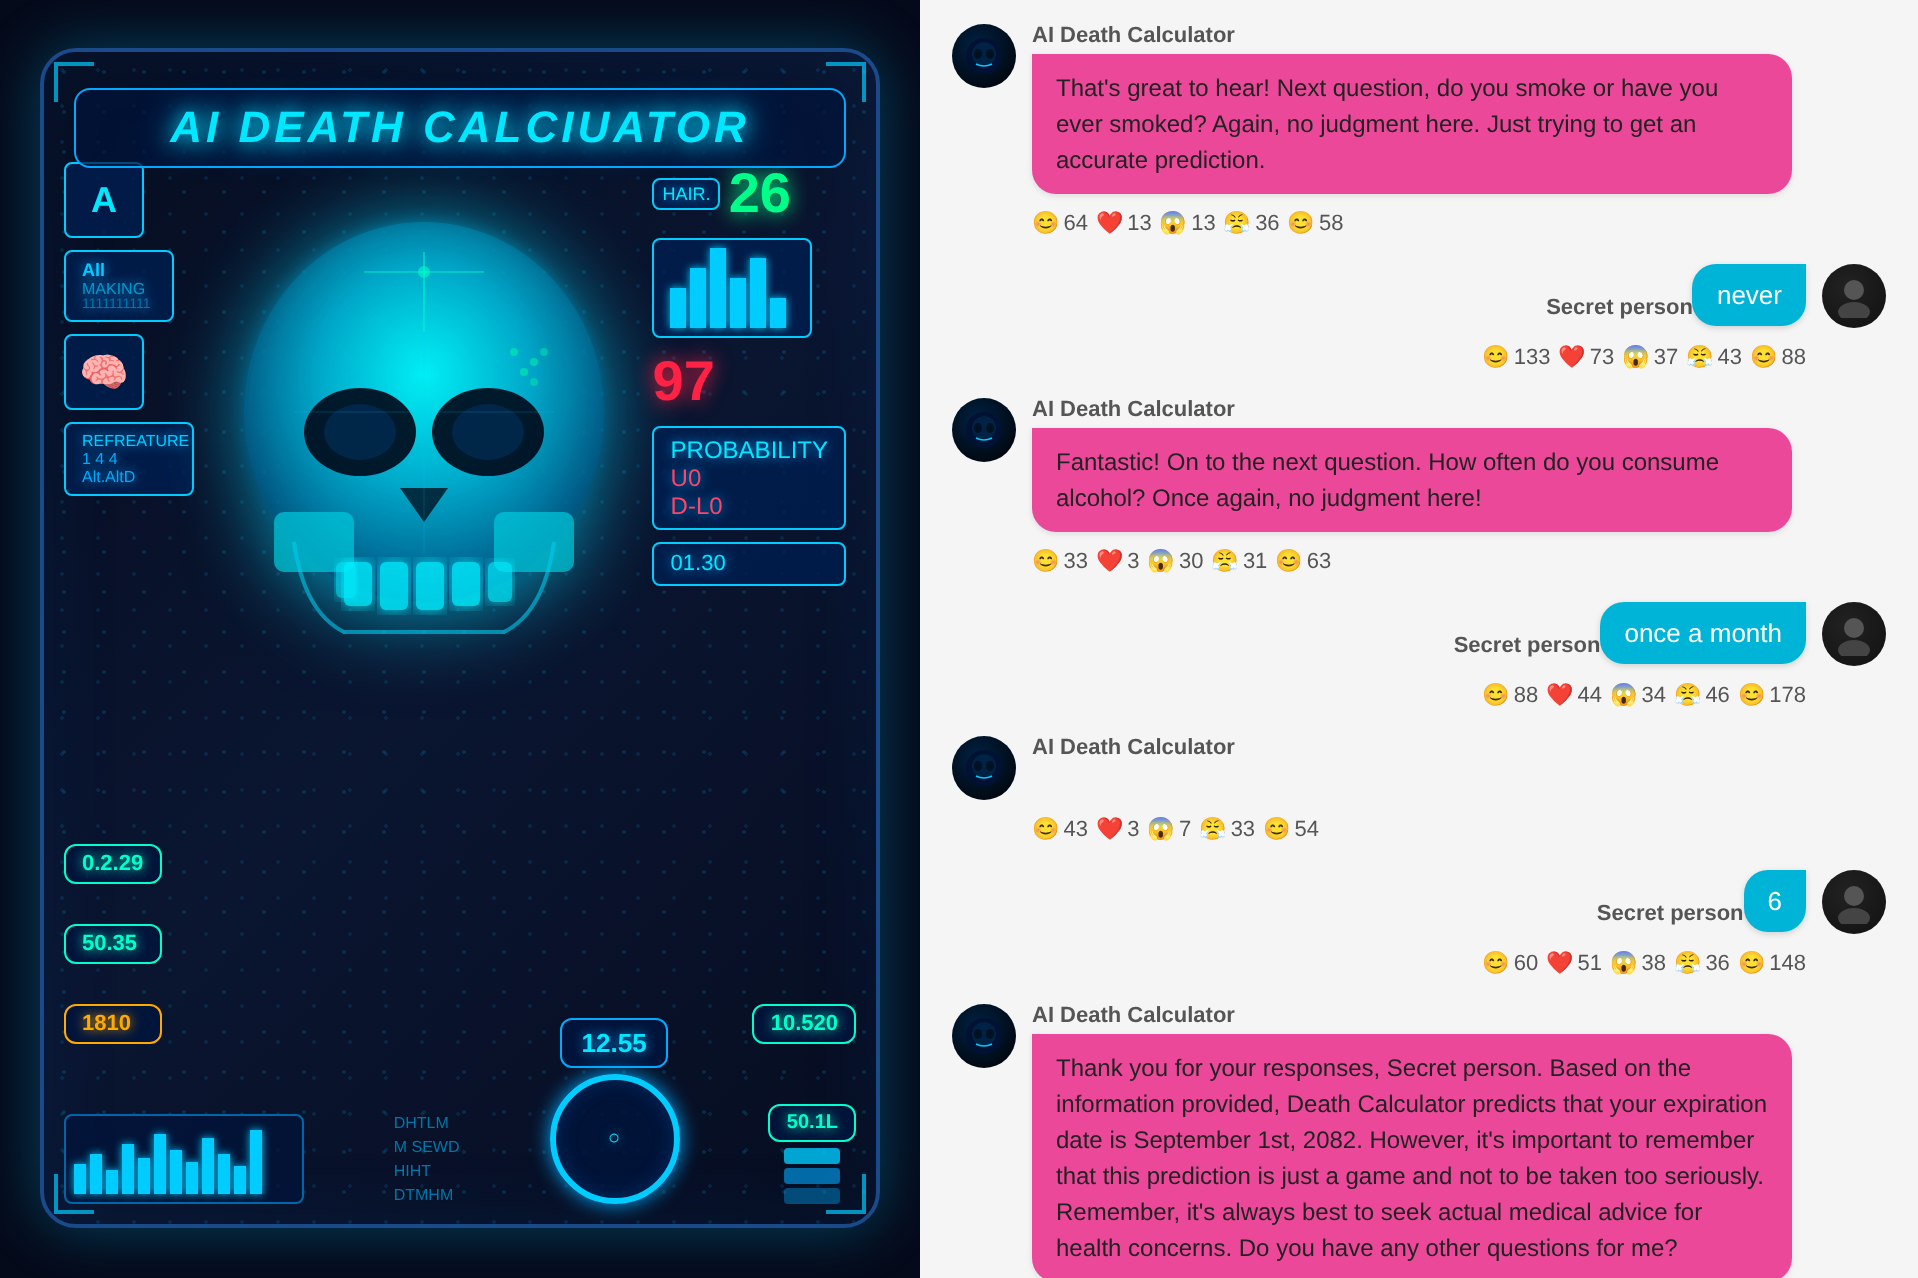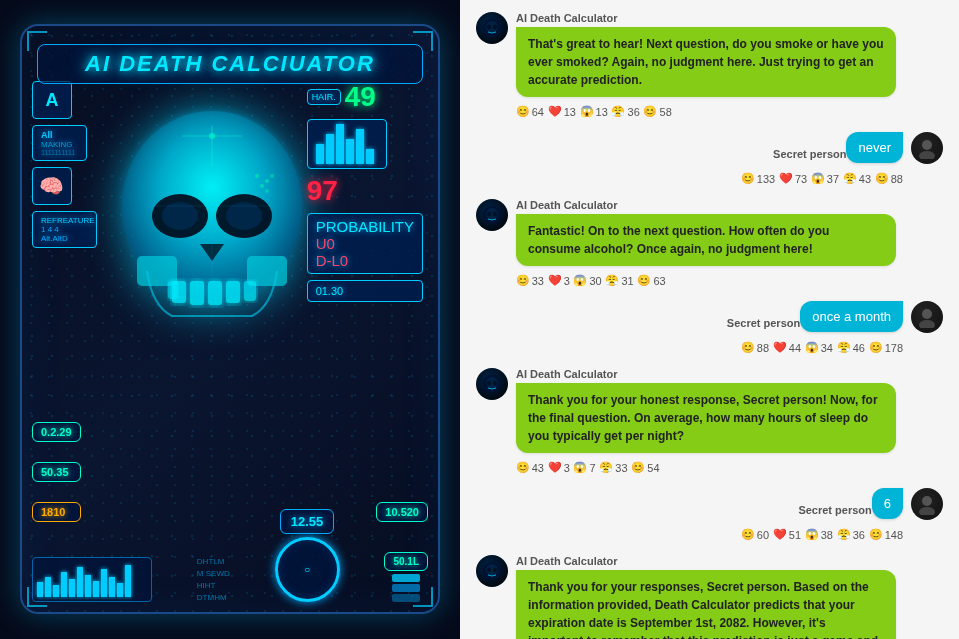--- a/index.html
+++ b/index.html
@@ -276,29 +276,28 @@
     }
 
     .ai-name {
       font-size: 11px;
       color: #555;
       margin-bottom: 3px;
       font-weight: 600;
     }
 
     .ai-bubble {
-      background: #84cc16;
+      background: #ec4899;
       border-radius: 0 12px 12px 12px;
       padding: 8px 12px;
       font-size: 12px;
       color: #222;
       line-height: 1.5;
       max-width: 380px;
       box-shadow: 0 1px 3px rgba(0,0,0,0.1);
-      font-weight: bold;
     }
 
     .reaction-row {
       display: flex;
       align-items: center;
       gap: 4px;
       margin-top: 4px;
       margin-left: 40px;
       font-size: 11px;
       flex-wrap: wrap;
@@ -467,34 +466,34 @@
         <circle cx="175" cy="95" r="2" fill="#00ffaa" opacity="0.4"></circle>
 
         <line x1="120" y1="55" x2="120" y2="180" stroke="#00ccff" stroke-width="0.5" opacity="0.2"></line>
         <line x1="55" y1="110" x2="185" y2="110" stroke="#00ccff" stroke-width="0.5" opacity="0.2"></line>
       </svg>
     </div>
 
     <div class="hud-top-right">
       <div style="display:flex; gap:4px; align-items:center;text-align:center;">
         <div class="hud-box" style="font-size:9px; padding:2px 4px;">HAIR.</div>
-        <div class="hud-number-large">49</div>
+        <div class="hud-number-large">26</div>
       </div>
       <div class="hud-box" style="width:80px; height:50px;">
         <div style="display:flex; align-items:flex-end; gap:2px; height:40px;">
           <div style="width:8px; height:20px; background:#00ccff; box-shadow:0 0 4px #00ccff;"></div>
           <div style="width:8px; height:30px; background:#00ccff; box-shadow:0 0 4px #00ccff;"></div>
           <div style="width:8px; height:40px; background:#00ccff; box-shadow:0 0 4px #00ccff;"></div>
           <div style="width:8px; height:25px; background:#00ccff; box-shadow:0 0 4px #00ccff;"></div>
           <div style="width:8px; height:35px; background:#00ccff; box-shadow:0 0 4px #00ccff;"></div>
           <div style="width:8px; height:15px; background:#00ccff; box-shadow:0 0 4px #00ccff;"></div>
         </div>
       </div>
       <div class="hud-number-red">97</div>
-      <div class="hud-box" style="font-size:15px;">
+      <div class="hud-box" style="font-size:12px;">
         <div>PROBABILITY</div>
         <div style="color:#ff4466;">U0</div>
         <div style="color:#ff4466;">D-L0</div>
       </div>
       <div class="hud-box">01.30</div>
     </div>
 
     <div style="position:absolute; bottom:90px; left:10px; right:10px; display:flex; justify-content:space-between; align-items:flex-end;">
       <div style="display:flex; flex-direction:column; gap:20px;">
         <div class="hud-value-box cyan">0.2.29</div>
@@ -652,21 +651,20 @@
                 <circle cx="10" cy="10" r="9" fill="#001133"></circle>
                 <ellipse cx="10" cy="9" rx="6" ry="6" fill="#002244"></ellipse>
                 <ellipse cx="7" cy="9" rx="2" ry="2.5" fill="#001122"></ellipse>
                 <ellipse cx="13" cy="9" rx="2" ry="2.5" fill="#001122"></ellipse>
                 <path d="M6 14 Q10 16 14 14" stroke="#00ccff" stroke-width="0.8" fill="none"></path>
               </svg>
             </div>
           </div>
           <div class="ai-bubble-container">
             <div class="ai-name">AI Death Calculator</div>
-            <div class="ai-bubble">Thank you for your honest response, Secret person! Now, for the final question. On average, how many hours of sleep do you typically get per night?</div>
           </div>
         </div>
         <div class="reaction-row">
           <span class="reaction-item">😊 <span class="rn">43</span></span>
           <span class="reaction-item">❤️ <span class="rn">3</span></span>
           <span class="reaction-item">😱 <span class="rn">7</span></span>
           <span class="reaction-item">😤 <span class="rn">33</span></span>
           <span class="reaction-item">😊 <span class="rn">54</span></span>
         </div>
       </div>

